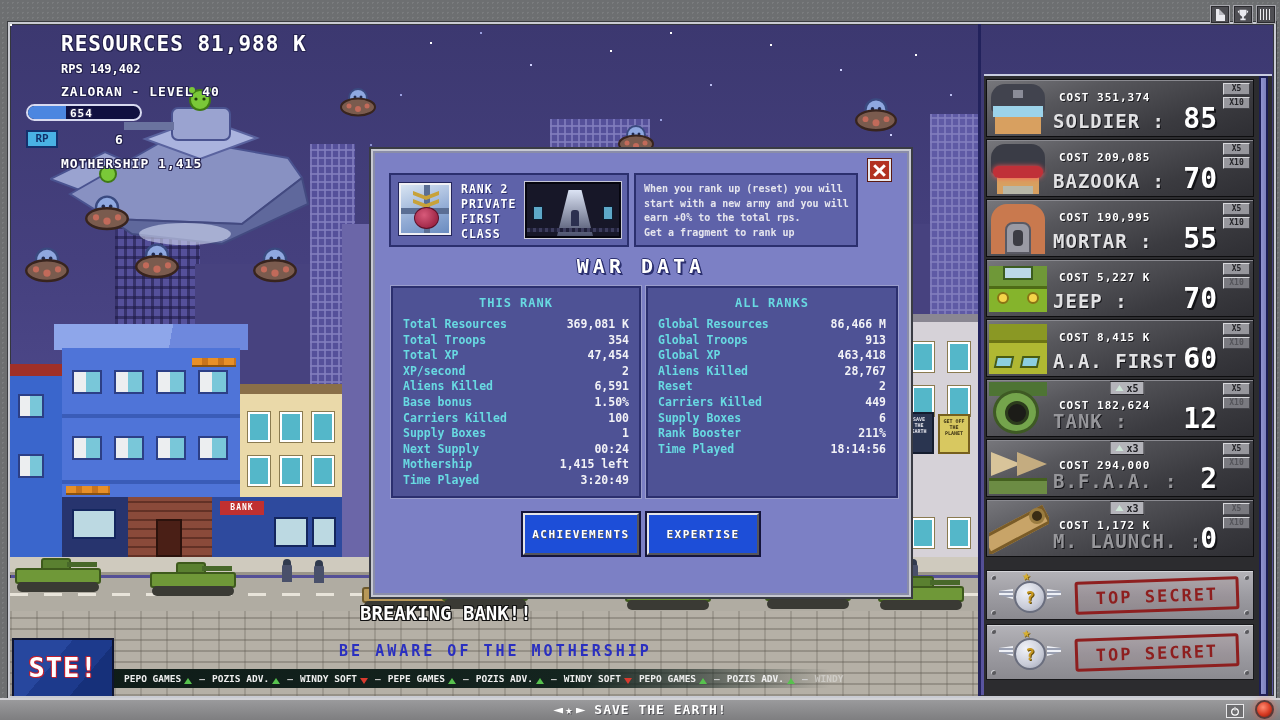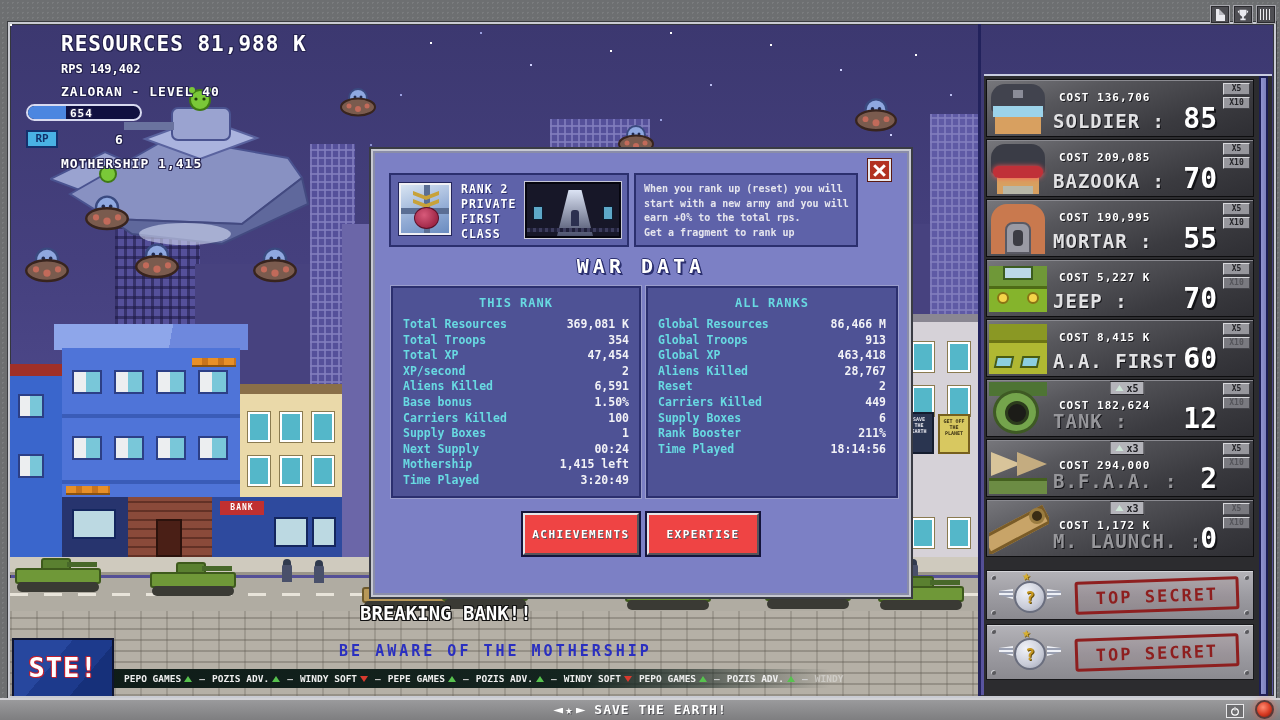--- a/index.html
+++ b/index.html
@@ -112,21 +112,21 @@
     font-size:27px; font-weight:bold; text-align:center; line-height:56px; letter-spacing:1px;
     text-shadow:1px 0 #c02030,-1px 0 #c02030,0 1px #c02030,0 -1px #c02030,1px 1px #c02030,-1px -1px #c02030; }
   .logo-bot { height:26px; background:#cc2233; color:#fff; font-size:16px; font-weight:bold;
     text-align:center; line-height:26px; letter-spacing:5px; }
   .breaking { position:absolute; left:350px; top:578px; z-index:7; color:#fff; font-size:19px; font-weight:bold; letter-spacing:0px; white-space:nowrap; }
   .headline { position:absolute; left:0; width:971px; top:618px; z-index:7; text-align:center;
     color:#2a2fc0; font-size:15px; font-weight:bold; letter-spacing:3px; white-space:nowrap; }
   .ticker { position:absolute; left:2px; top:645px; width:963px; height:19px; z-index:6;
     background:linear-gradient(90deg,#0e1b17 0%, #14241f 58%, rgba(20,36,31,.55) 72%, rgba(20,36,31,0) 85%);
     display:flex; align-items:center; padding-left:112px; gap:7px; color:#eee; font-size:9.5px; font-weight:bold; white-space:nowrap; overflow:hidden; }
-  .titem { display:inline-flex; align-items:center; gap:3px; }
+  .titem { display:inline-flex; align-items:flex-end; gap:3px; }
   .tsep { color:#cfcfcf; }
   .tri { width:0; height:0; display:inline-block; }
   .tri.up { border-left:4px solid rgba(0,0,0,0); border-right:4px solid rgba(0,0,0,0); border-bottom:6px solid #57c24e; }
   .tri.down { border-left:4px solid rgba(0,0,0,0); border-right:4px solid rgba(0,0,0,0); border-top:6px solid #d83a2e; }
   .titem.fade { opacity:.45; }
   
   .top-btns { position:absolute; top:7px; left:879px; display:flex; gap:4px; z-index:15; }
   .gbtn {
     width:90px; height:36px; background:#a8a8af;
     border-top:2px solid #e4e4e8; border-left:2px solid #e4e4e8;
@@ -213,21 +213,21 @@
   .stage-line { position:absolute; left:0; right:0; bottom:4px; height:4px; background:repeating-linear-gradient(90deg,#3c3c5c 0 3px,#20203a 3px 6px); }
   .info-lines { position:absolute; left:8px; top:7px; color:#e6e6ee; font-size:10px; font-weight:bold; line-height:14.5px; }
   .war-title { position:absolute; left:0; width:100%; top:103px; text-align:center; color:#fff;
     font-size:20px; font-weight:bold; letter-spacing:4px;
     text-shadow:1px 0 #2c3070,-1px 0 #2c3070,0 1px #2c3070,0 -1px #2c3070,2px 2px 0 #2c3070; }
   .stat-box { position:absolute; top:135px; height:212px; background:#4e5295; border:2px solid #2b2f6e;
     outline:1px solid #9a9dcc; padding:8px 10px 4px 10px; }
   .stat-head { text-align:center; color:#68dae2; font-size:12px; font-weight:bold; letter-spacing:1px; margin-bottom:7px; }
   .srow { display:flex; justify-content:space-between; font-size:11.5px; font-weight:bold; line-height:15.6px; }
   .srow .sl { color:#68dae2; } .srow .sv { color:#f2f2f6; }
-  .mbtn { position:absolute; top:362px; height:42px; background:#ef4444;
+  .mbtn { position:absolute; top:362px; height:42px; background:#1d4ed8;
     border-top:2px solid #e4e4e8; border-left:2px solid #e4e4e8;
     border-bottom:2px solid #55555c; border-right:2px solid #55555c;
     box-shadow:0 0 0 2px #14143c;
     color:#fff; font-size:11px; font-weight:bold; letter-spacing:1.5px;
     display:flex; align-items:center; justify-content:center; cursor:pointer; text-shadow:1px 1px 0 #55555c; }
   
   #taskbar { position:absolute; left:0; top:698px; width:1280px; height:22px;
     background:linear-gradient(180deg,#9a9a9c,#7e7e80); border-top:2px solid #d2d2d6; z-index:40; }
   .tb-center { position:absolute; left:0; width:100%; top:2px; text-align:center; color:#fff;
     font-size:13px; font-weight:bold; letter-spacing:1px; text-shadow:1px 1px 0 #55555a; }
@@ -560,21 +560,21 @@
       <div class="side-strip"></div>
       <div class="cards">
 
         <div class="ucard">
           <div class="portrait">
             <div class="p-el" style="left:6px;top:26px;width:46px;height:26px;background:#d8a060"></div>
             <div class="p-el" style="left:2px;top:2px;width:54px;height:28px;background:#41434e;border-radius:14px 14px 4px 4px"></div>
             <div class="p-el" style="left:4px;top:24px;width:50px;height:11px;background:#9cd3ea"></div>
             <div class="p-el" style="left:24px;top:8px;width:10px;height:8px;background:#8a8c98"></div>
           </div>
-          <div class="ucost">COST 136,706</div>
+          <div class="ucost">COST 351,374</div>
           <div class="uname">SOLDIER :</div>
           <div class="uqty">85</div>
           <div class="xcol">
             <div class="xbtn">X5</div>
             <div class="xbtn">X10</div>
           </div>
         </div>
 
         <div class="ucard">
           <div class="portrait">

